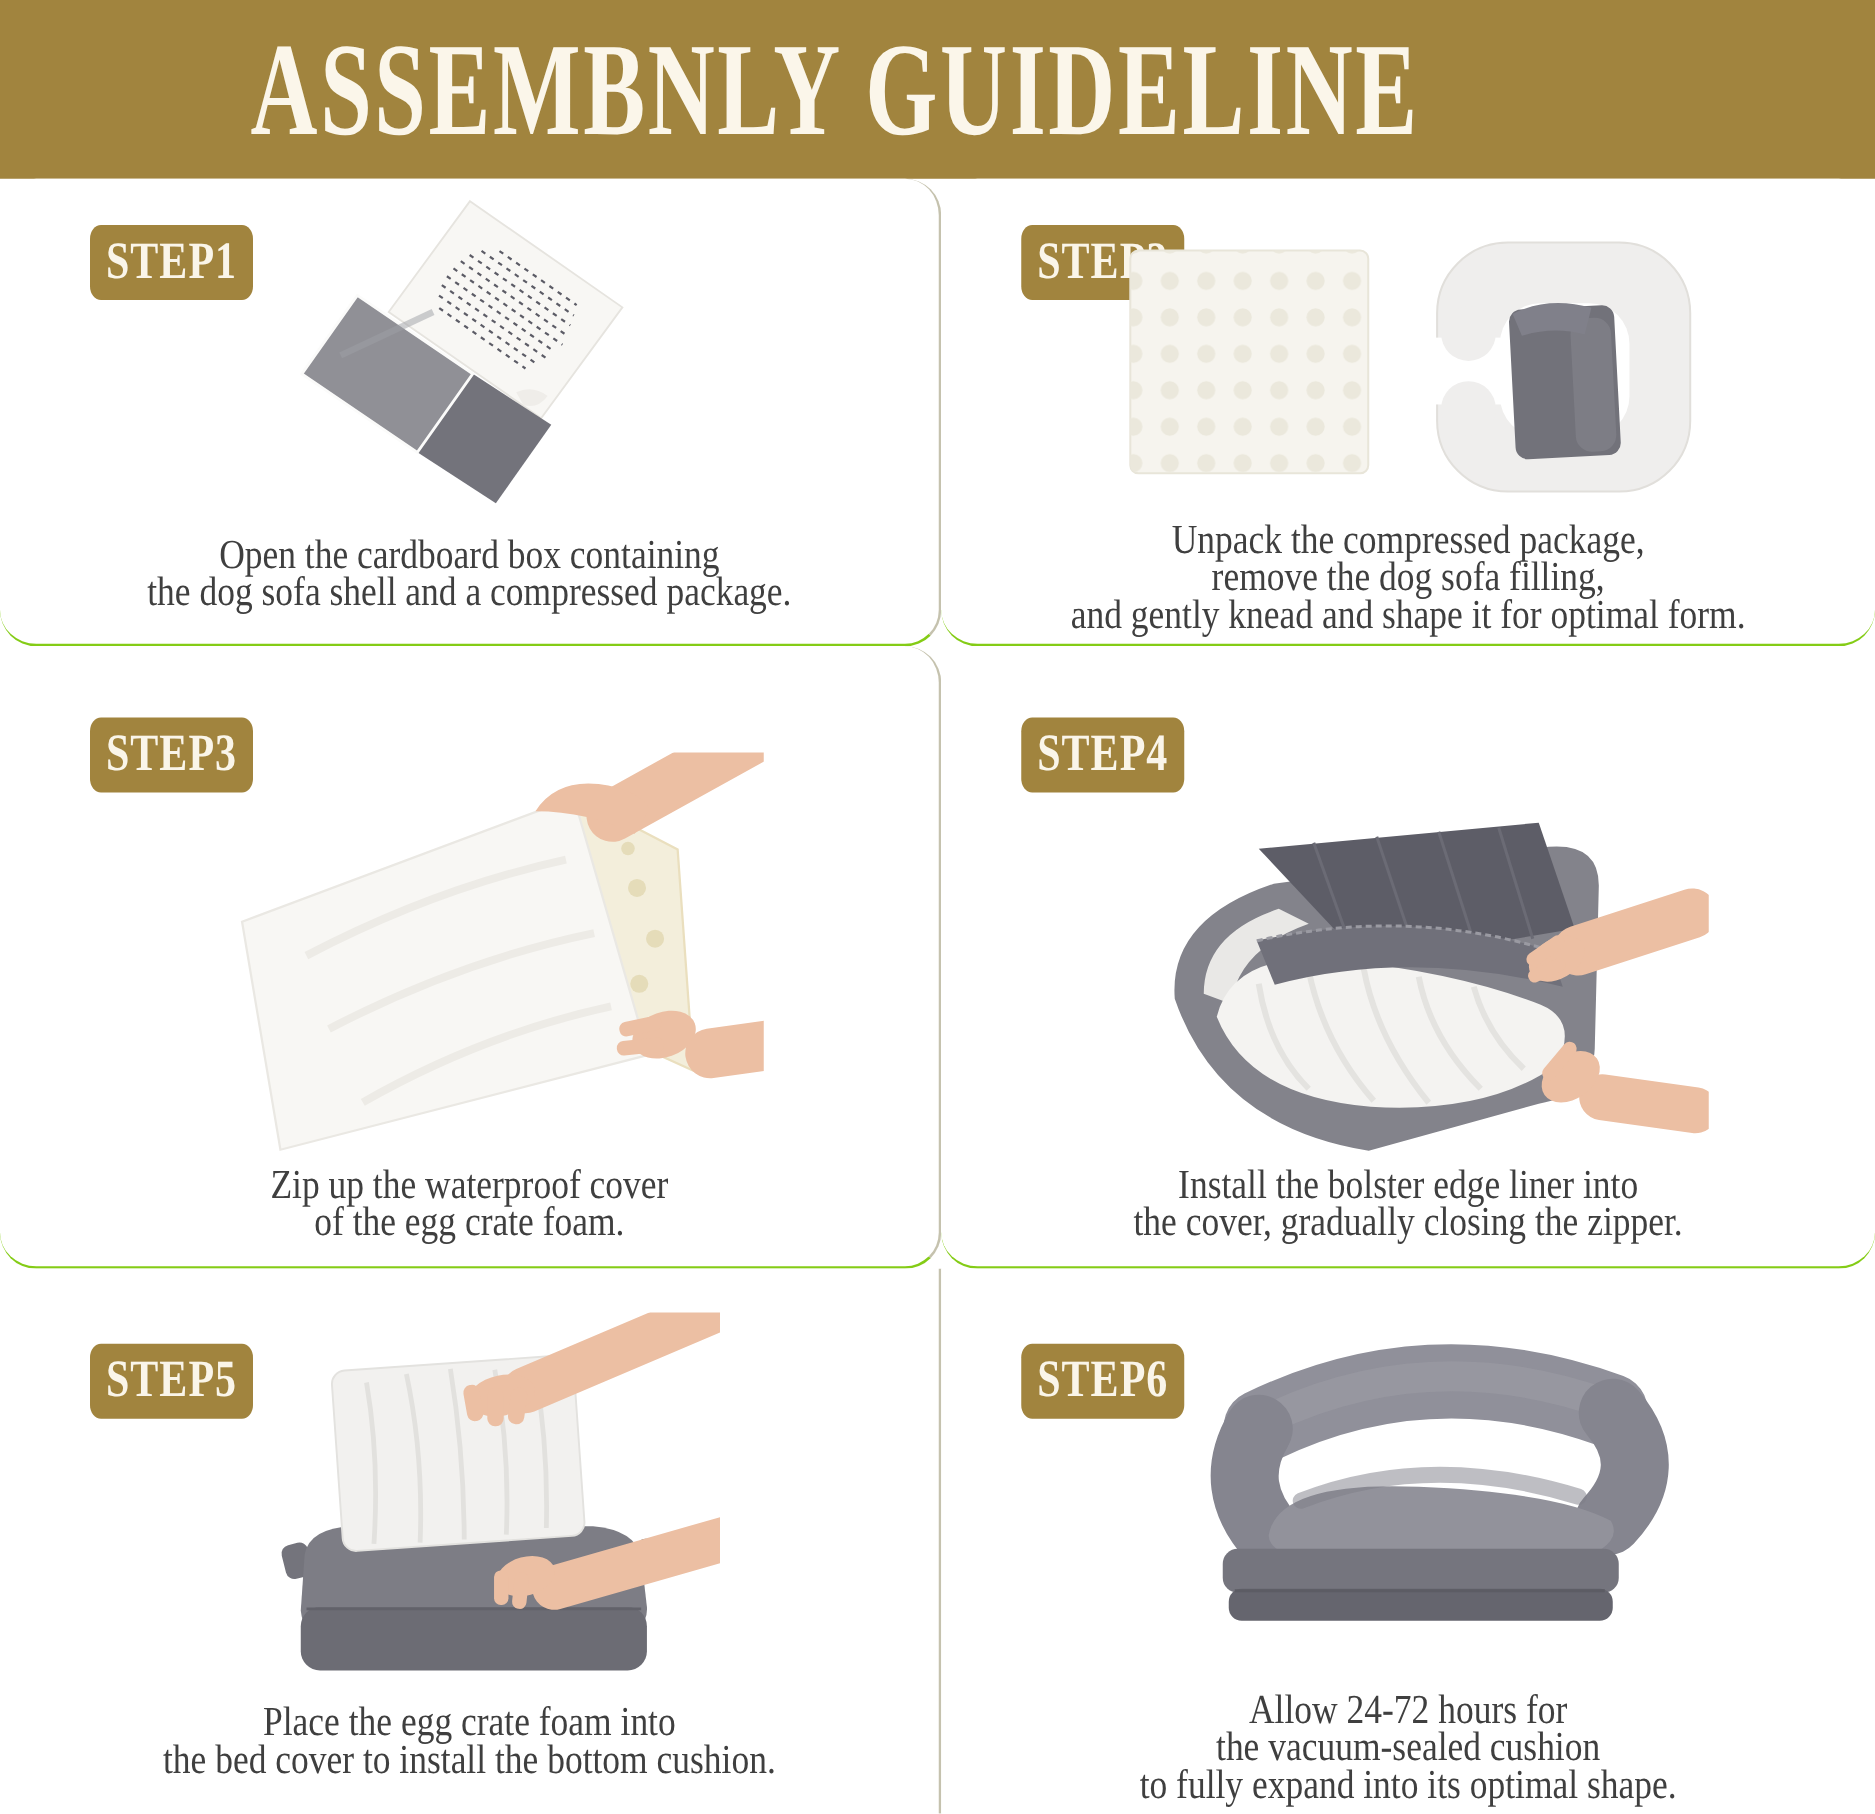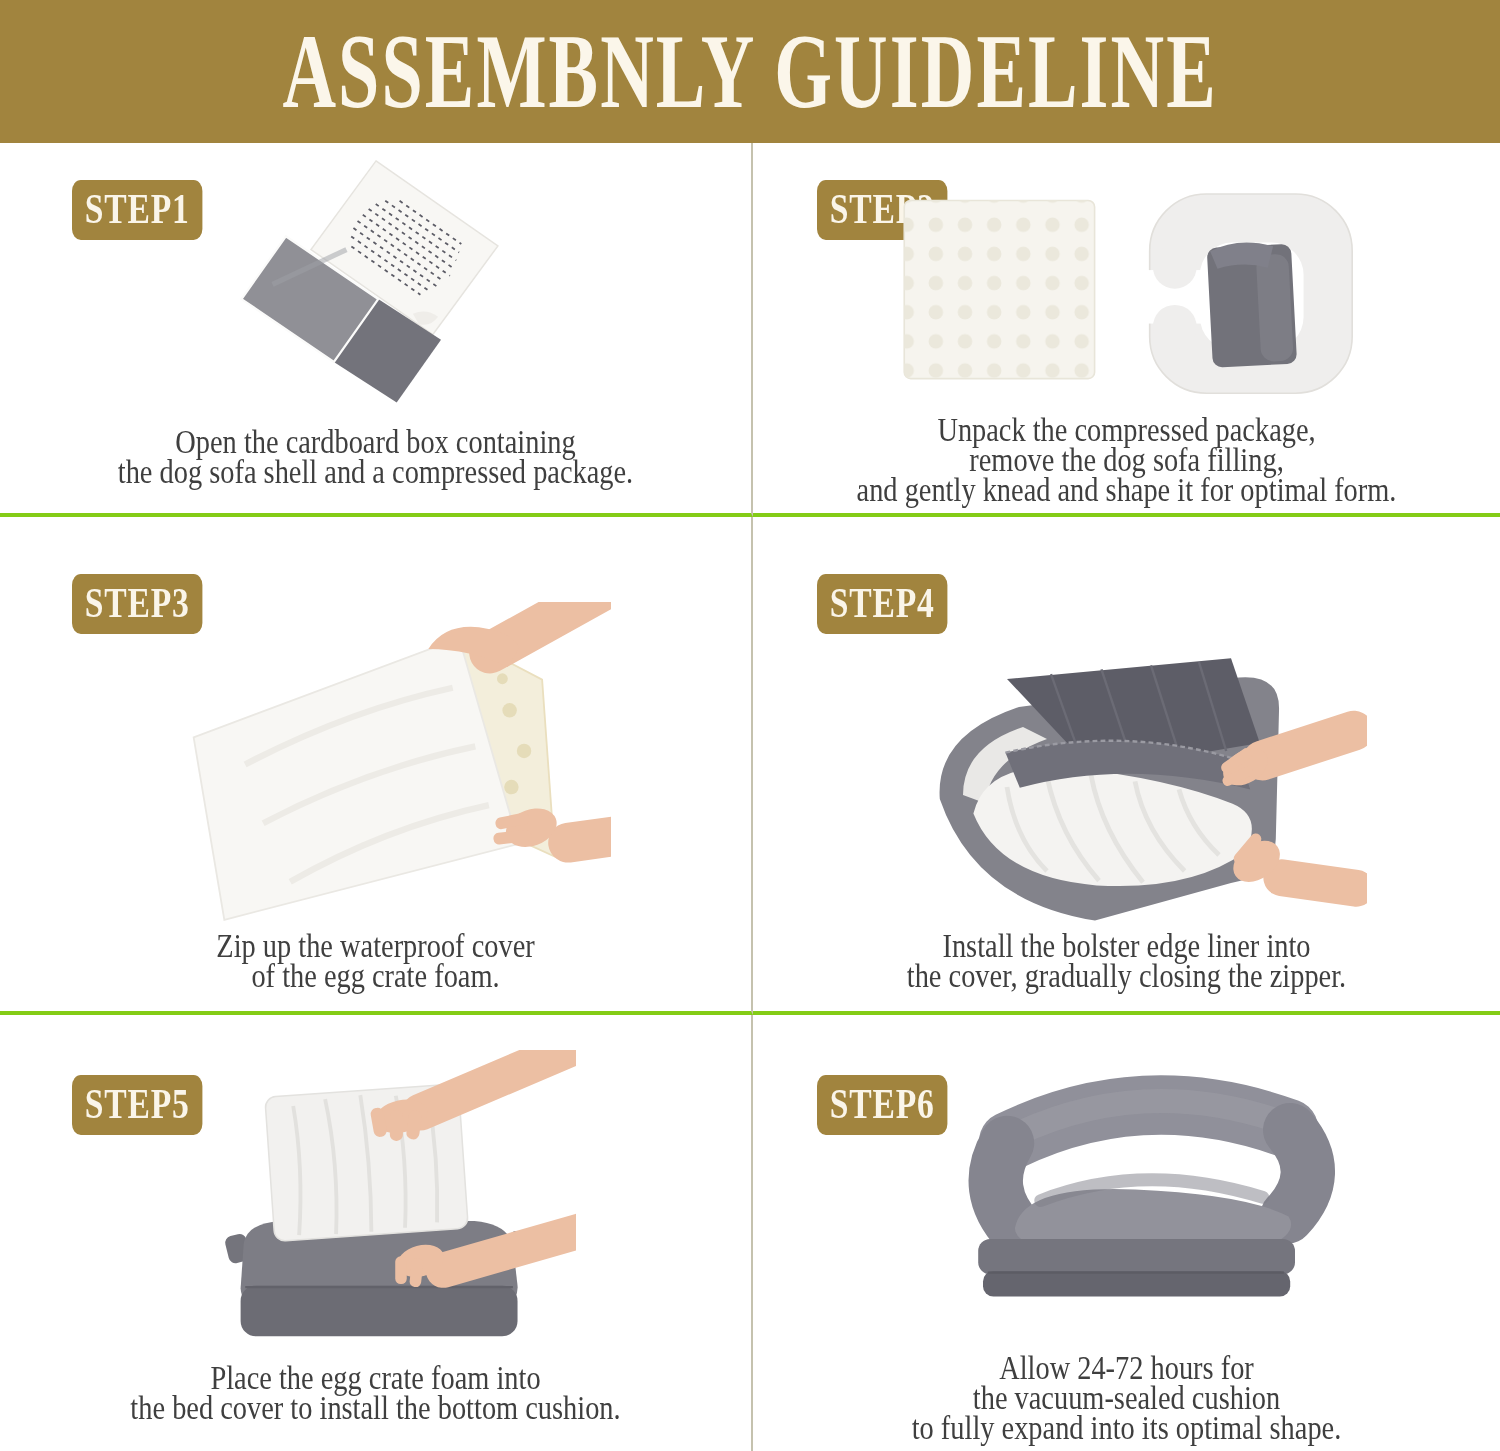--- a/index.html
+++ b/index.html
@@ -4,35 +4,35 @@
 <style>
   * { box-sizing: border-box; margin: 0; padding: 0; }
   html,body { background:#ffffff; }
   .page{
     position:relative; width:1500px; height:1451px; background:#fff;
     font-family:"Liberation Serif", serif; overflow:hidden;
   }
   
   .banner{
     height:143px; background:#A1843E;
-    display:flex; align-items:center; justify-content:center;
+    display:flex; align-items:center; justify-content:flex-start;
   }
   .title{
     color:#FBF6EA; font-size:106px; font-weight:bold; letter-spacing:3px;
     white-space:nowrap; transform:scaleX(.70); transform-origin:50% 50%;
   }
   
   .grid{
     display:grid;
     grid-template-columns:753px 747px;
     grid-template-rows:374px 498px 436px;
   }
   .cell{ position:relative; background:#fff; }
   .c1,.c3,.c5{ border-right:2px solid #C5C2AE; }
-  .c1,.c2,.c3,.c4{ border-bottom:4px solid #84cc16; }
+  .c1,.c2,.c3,.c4{ border-bottom:2px solid #84cc16;border-radius:29px; }
   
   .badge{
     position:absolute; display:inline-block;
     background:#A1843E; color:#FAF5E9;
     font-weight:bold; font-size:42px; line-height:1;
     padding:8px 16px 10px; border-radius:11px;
     transform:scaleX(.80); transform-origin:0 50%;
     letter-spacing:1px;
   }
   .c1 .badge,.c2 .badge{ top:37px; }

